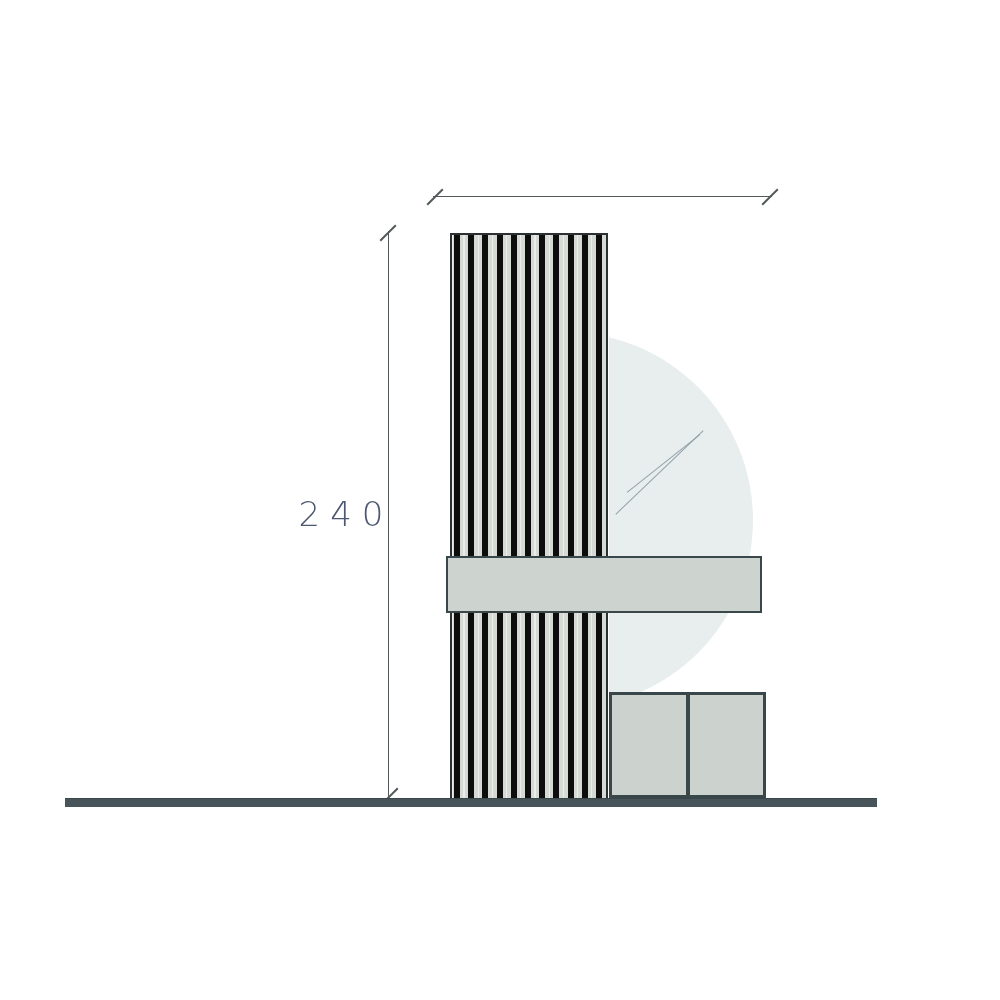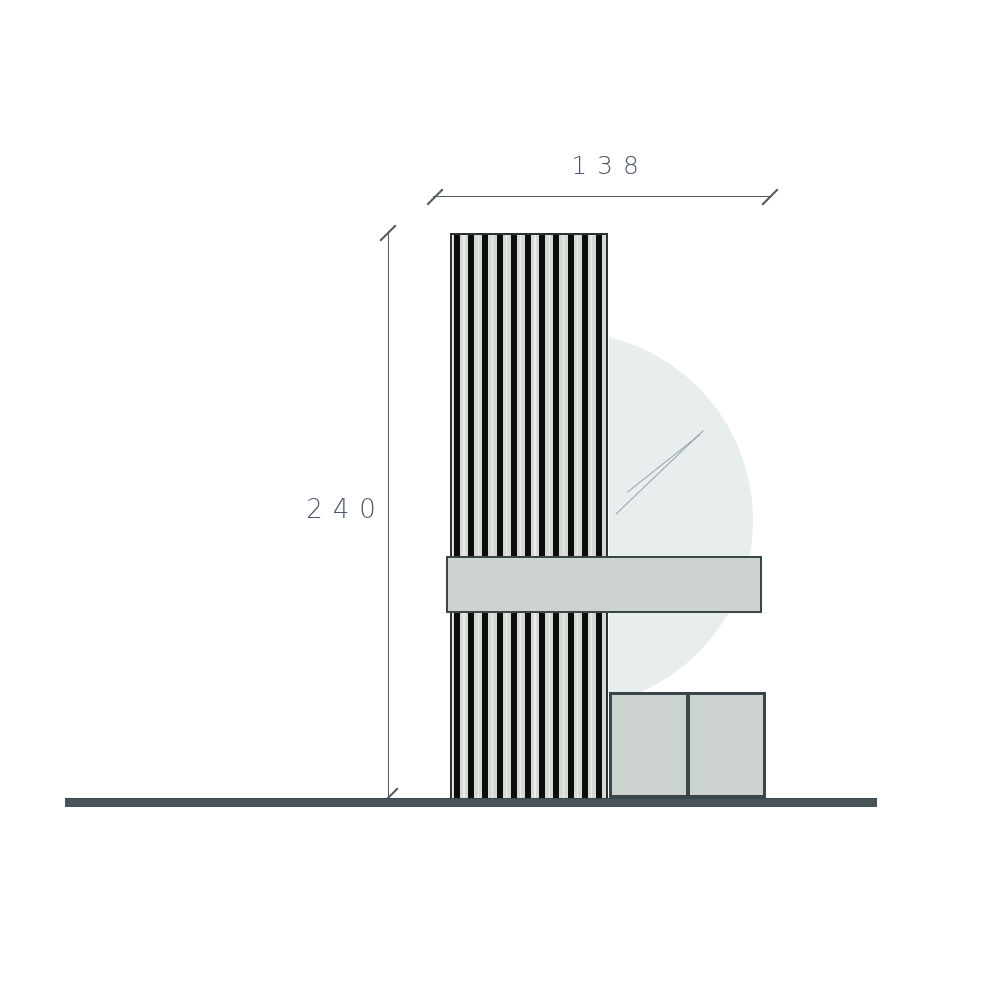--- a/index.html
+++ b/index.html
@@ -81,26 +81,25 @@
     border-top:1px solid var(--outline);
     box-sizing:border-box;
     z-index:5;
   }
 </style>
 </head>
 <body>
 
 <div class="canvas">
 
-  <div class="abs dim-text" style="left:520px;top:151px;width:170px;font-size:25px;">138</div>
   <div class="abs dim-line-h" style="left:433px;top:196px;width:339px;"></div>
   <div class="abs tick" style="left:424px;top:196px;"></div>
   <div class="abs tick" style="left:759px;top:196px;"></div>
 
-  <div class="abs dim-text" style="left:256px;top:494px;width:170px;font-size:26px;">240</div>
+  <div class="abs dim-text" style="left:256px;top:494px;width:170px;font-size:34px;">240</div>
   <div class="abs dim-line-v" style="left:388px;top:231px;height:567px;"></div>
   <div class="abs tick" style="left:377px;top:232px;"></div>
   <div class="abs tick" style="left:379px;top:795px;"></div>
 
   <div class="abs mirror" style="left:377px;top:332px;"></div>
   <div class="abs glint" style="left:599px;top:472px;width:121px;transform:rotate(-43.7deg);"></div>
   <div class="abs glint" style="left:617px;top:463px;width:93px;transform:rotate(-38.5deg);"></div>
 
   <div class="abs slat-panel"></div>
 

